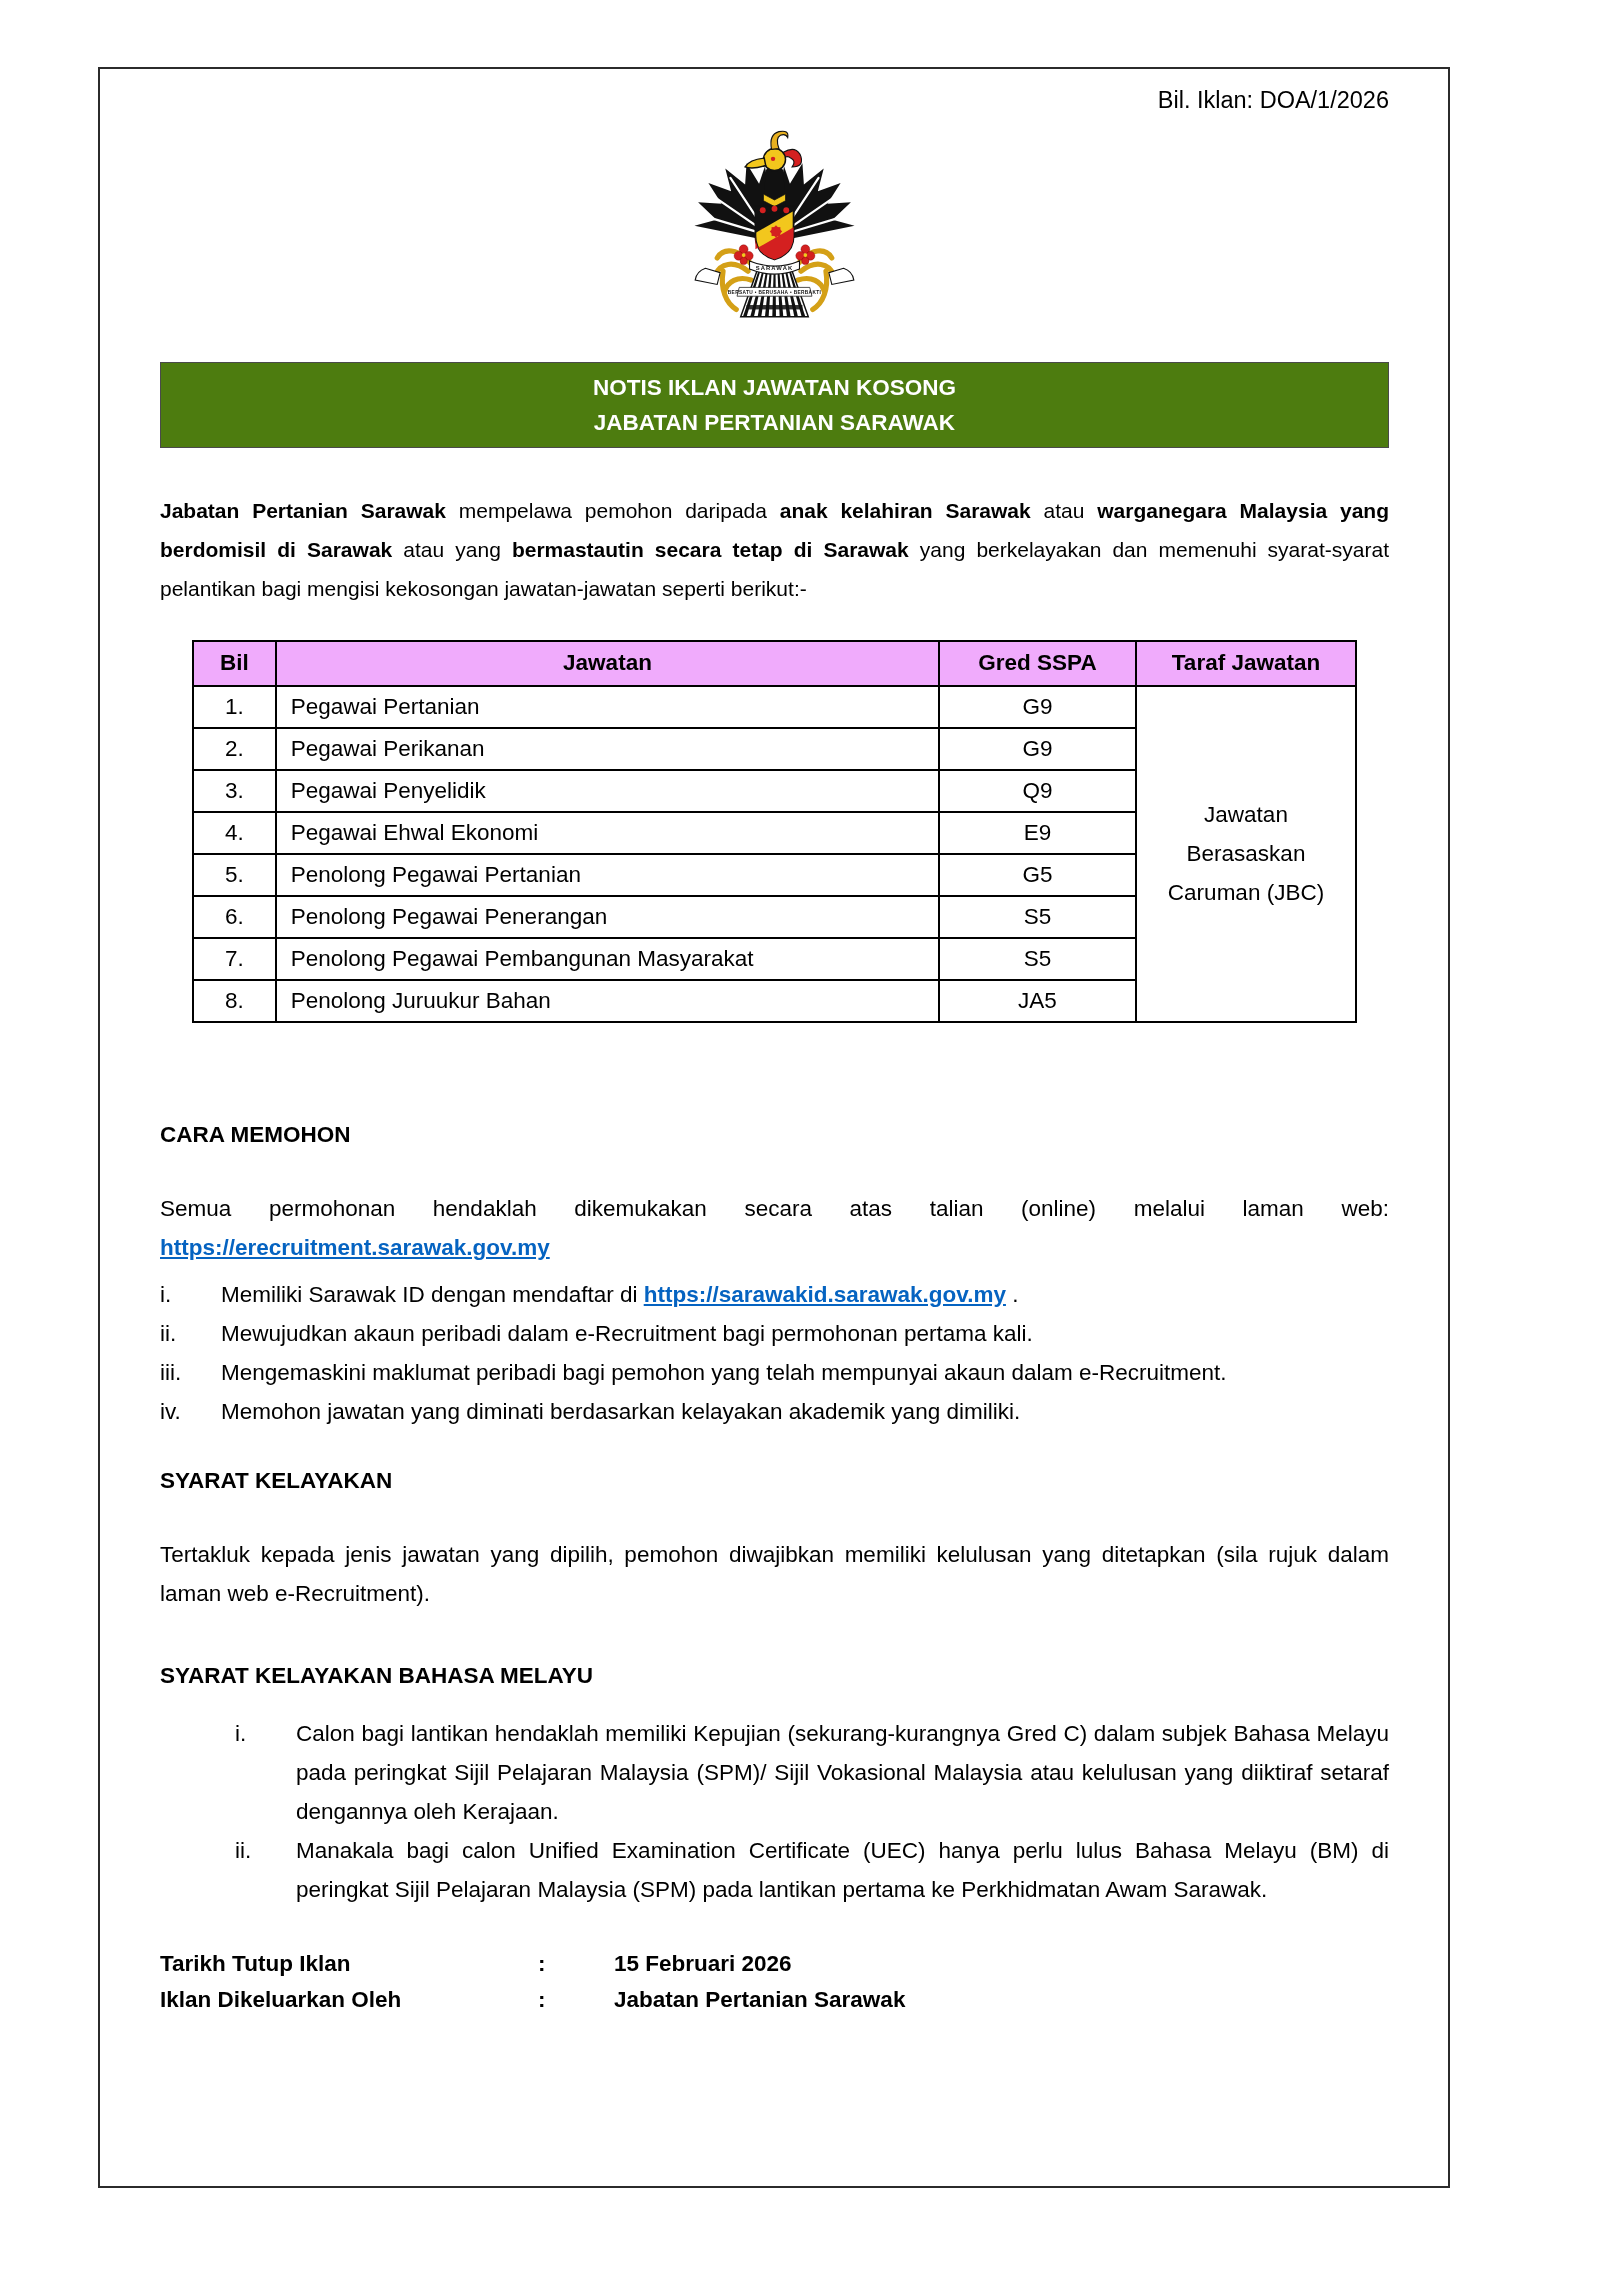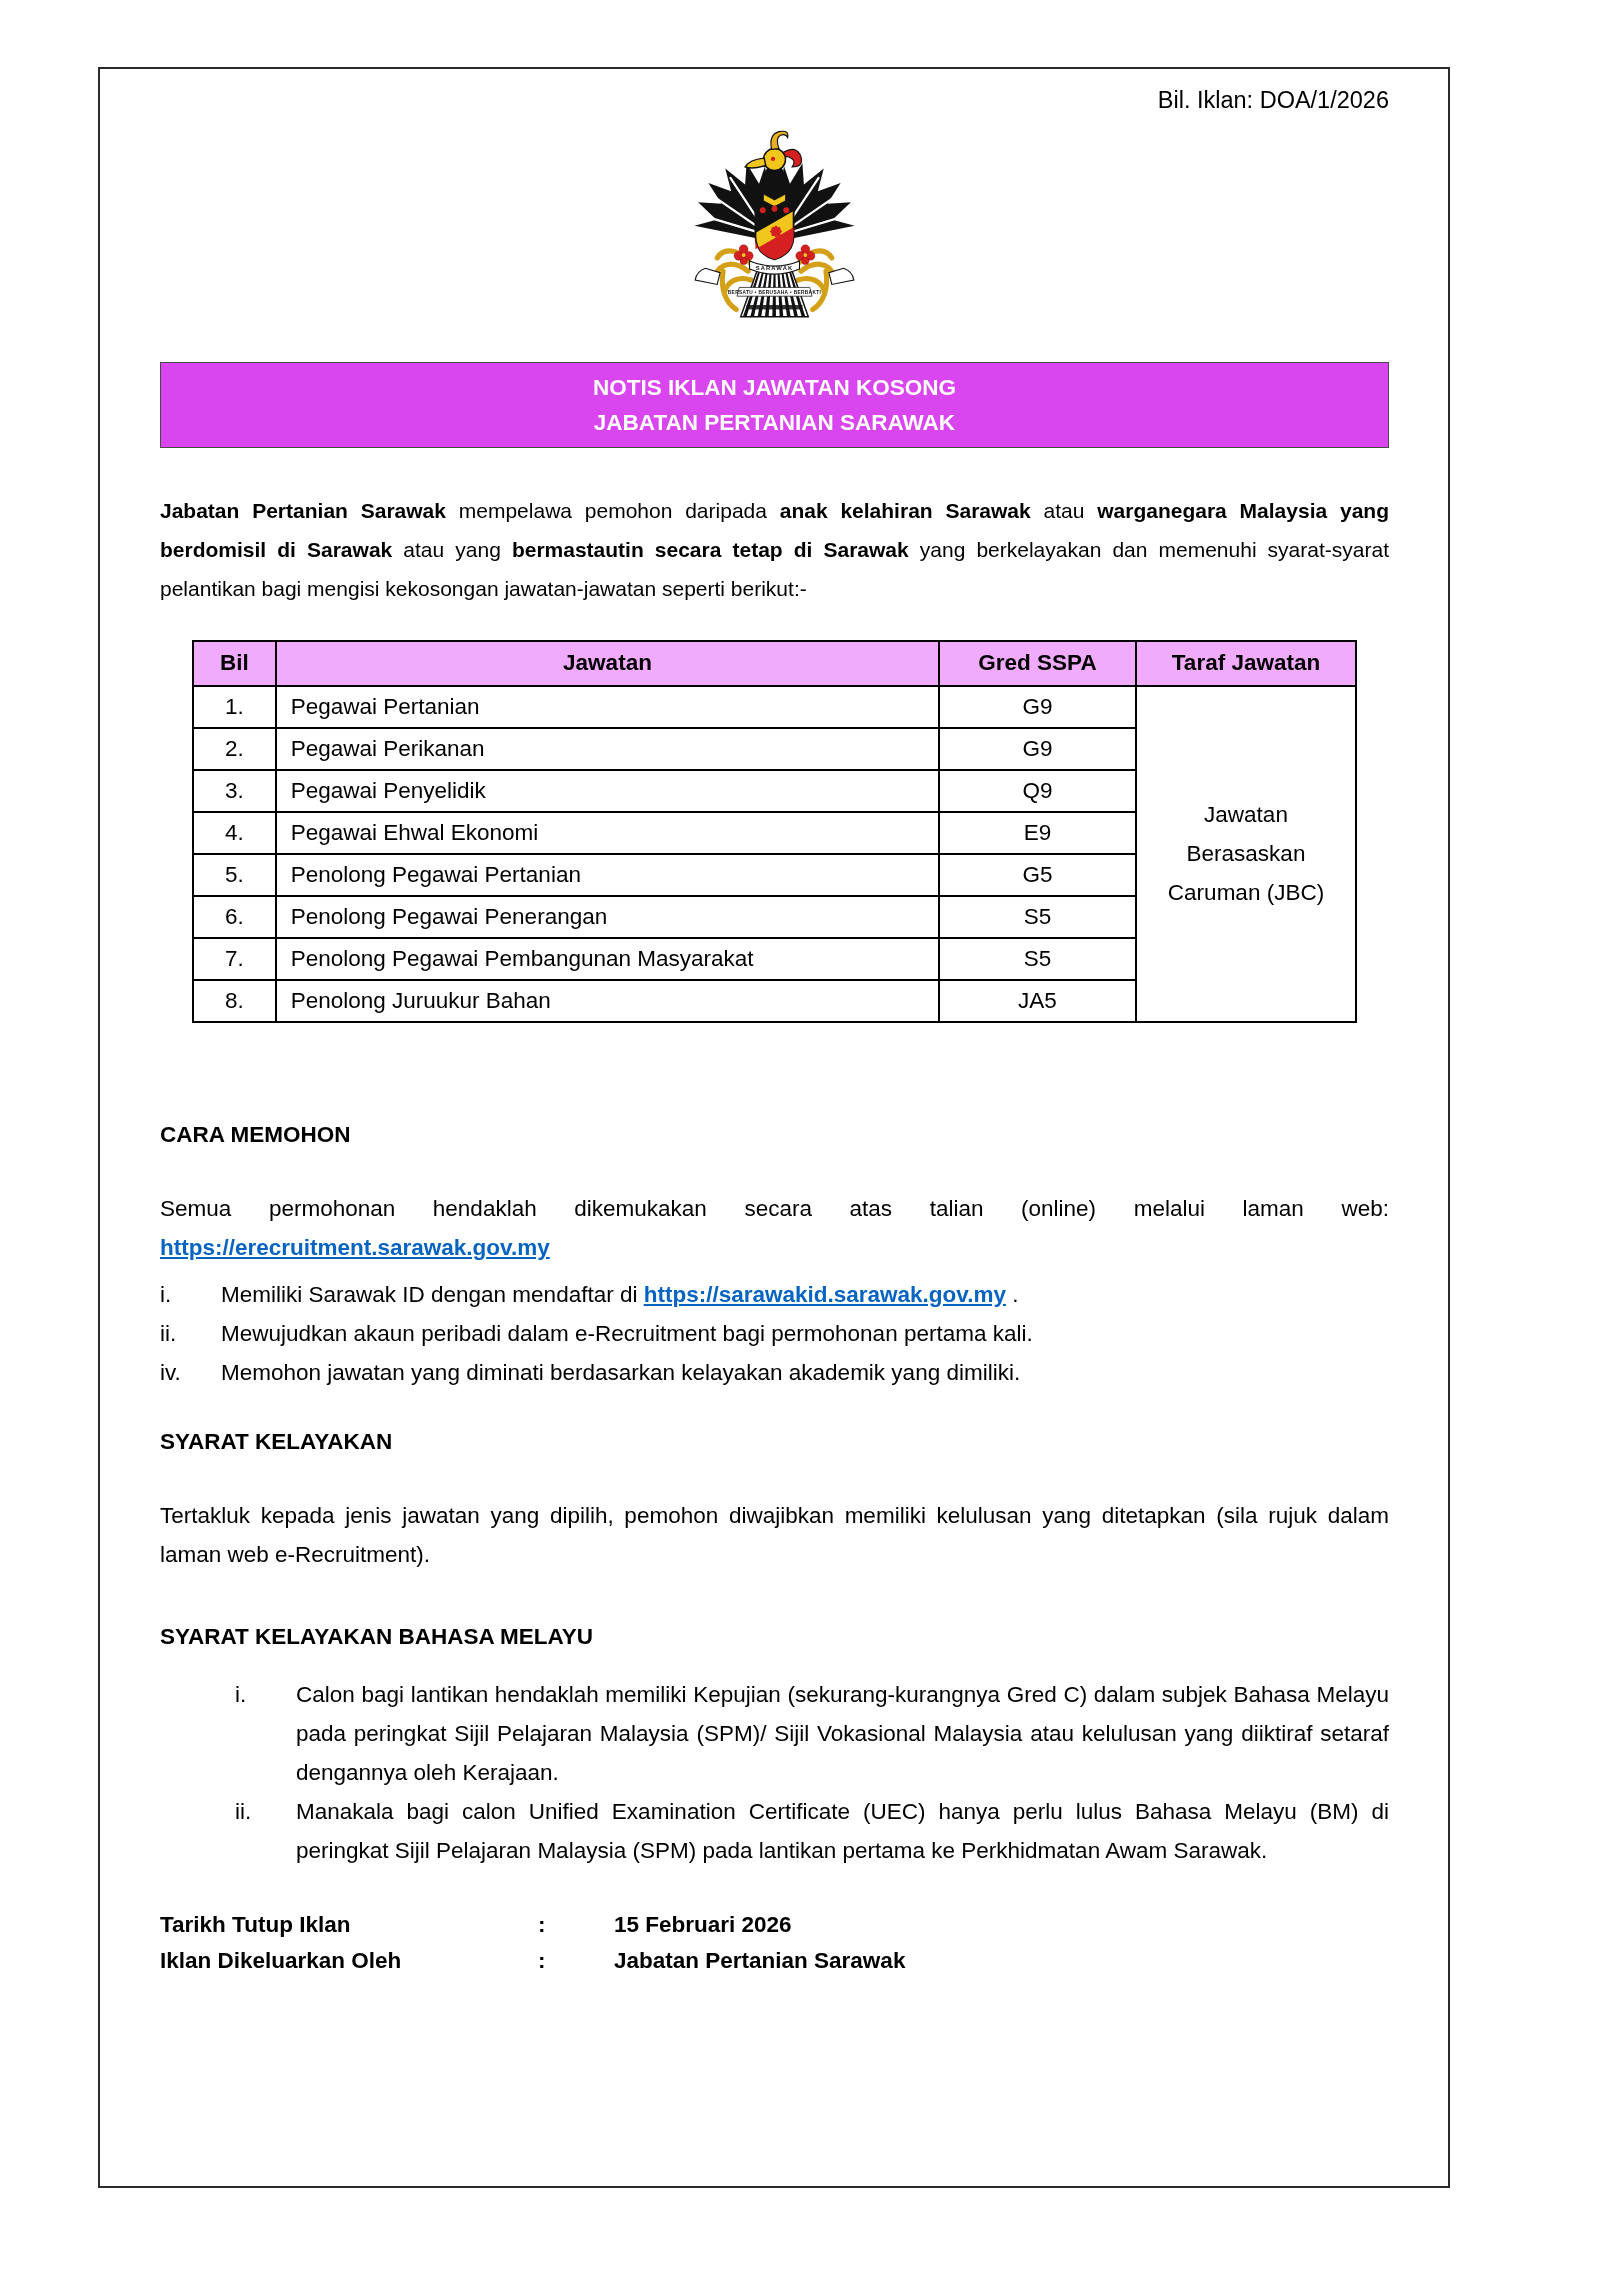--- a/index.html
+++ b/index.html
@@ -11,21 +11,21 @@
   .page-border{
     position:absolute;left:98px;top:67px;width:1352px;height:2121px;
     border:2px solid #2b2b2b;box-sizing:border-box;
     padding:13.7px 59px 0 60px;background:#fff;
   }
   .ref-line{
     text-align:right;font-size:23.5px;line-height:35px;margin:0;
   }
   .logo-wrap{text-align:center;margin-top:5.9px;line-height:0;}
   .banner{
-    background:#d946ef;border:1px solid #4a4a4a;
+    background:#4d7c0f;border:1px solid #4a4a4a;
     color:#fff;text-align:center;font-weight:bold;
     font-size:22.5px;line-height:35px;padding:6.9px 0;margin-top:17.6px;
   }
   .intro{
     font-size:21px;line-height:39px;text-align:justify;margin:43px 0 0 0;
   }
   .jobs-table{
     width:1162px;margin:32px auto 0 auto;border-collapse:collapse;
     font-size:22.5px;table-layout:fixed;
   }
@@ -247,20 +247,24 @@
   <div class="list">
     <div class="list-item">
       <span class="marker">i.</span>
       <span class="item-text"><span>Memiliki Sarawak ID dengan mendaftar di </span><a class="link">https://sarawakid.sarawak.gov.my</a><span> .</span></span>
     </div>
     <div class="list-item">
       <span class="marker">ii.</span>
       <span class="item-text">Mewujudkan akaun peribadi dalam e-Recruitment bagi permohonan pertama kali.</span>
     </div>
     <div class="list-item">
+      <span class="marker">iii.</span>
+      <span class="item-text">Mengemaskini maklumat peribadi bagi pemohon yang telah mempunyai akaun dalam e-Recruitment.</span>
+    </div>
+    <div class="list-item">
       <span class="marker">iv.</span>
       <span class="item-text">Memohon jawatan yang diminati berdasarkan kelayakan akademik yang dimiliki.</span>
     </div>
   </div>
 
   <h2 class="section-heading h-syarat">SYARAT KELAYAKAN</h2>
   <p class="para">Tertakluk kepada jenis jawatan yang dipilih, pemohon diwajibkan memiliki kelulusan  yang ditetapkan (sila rujuk dalam laman web e-Recruitment).</p>
 
   <h2 class="section-heading h-bm">SYARAT KELAYAKAN BAHASA MELAYU</h2>
 

